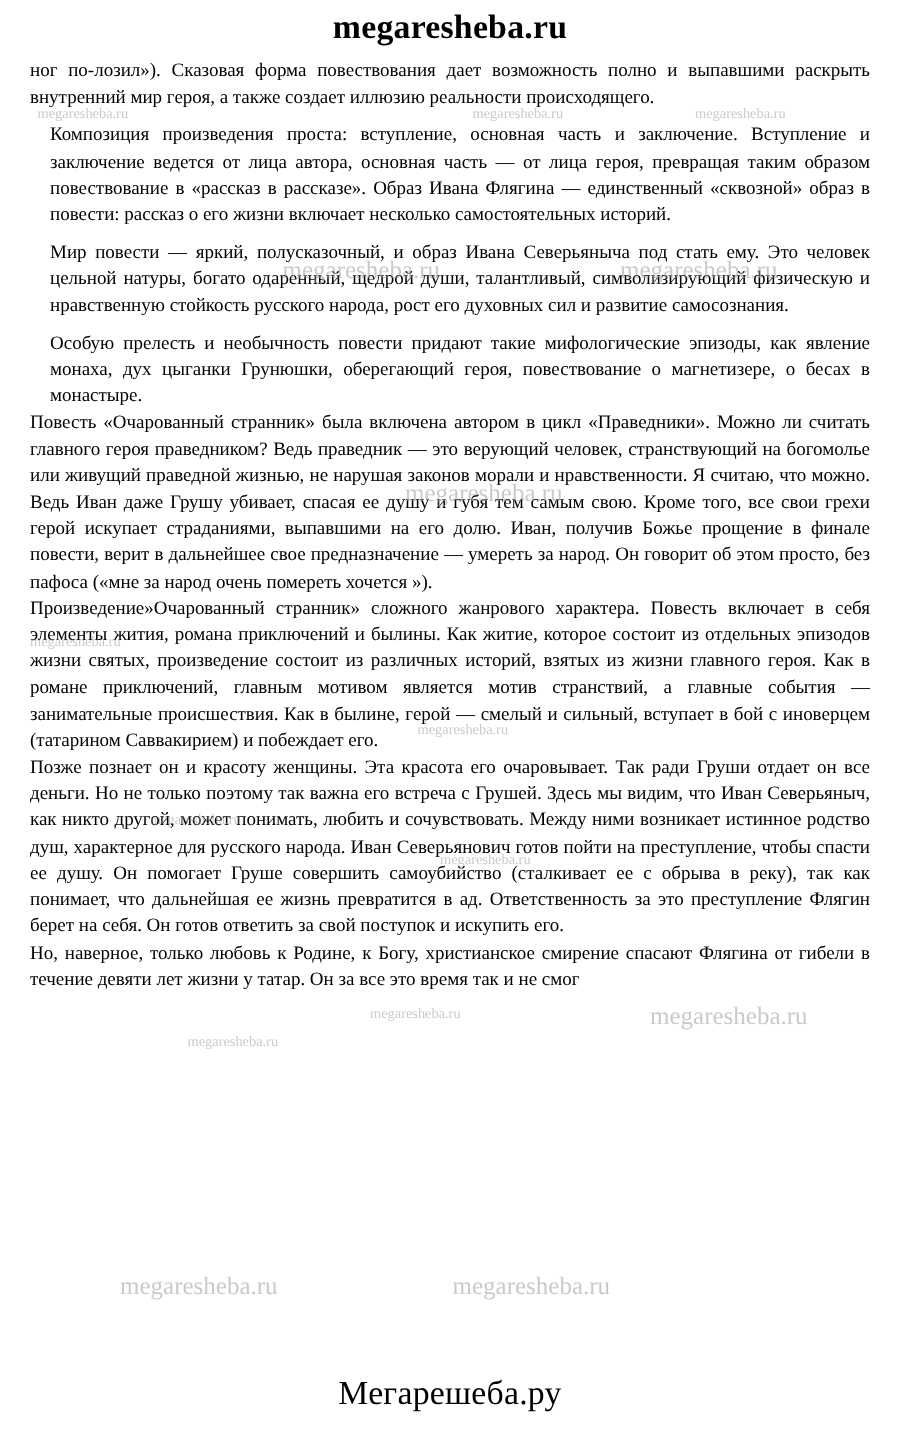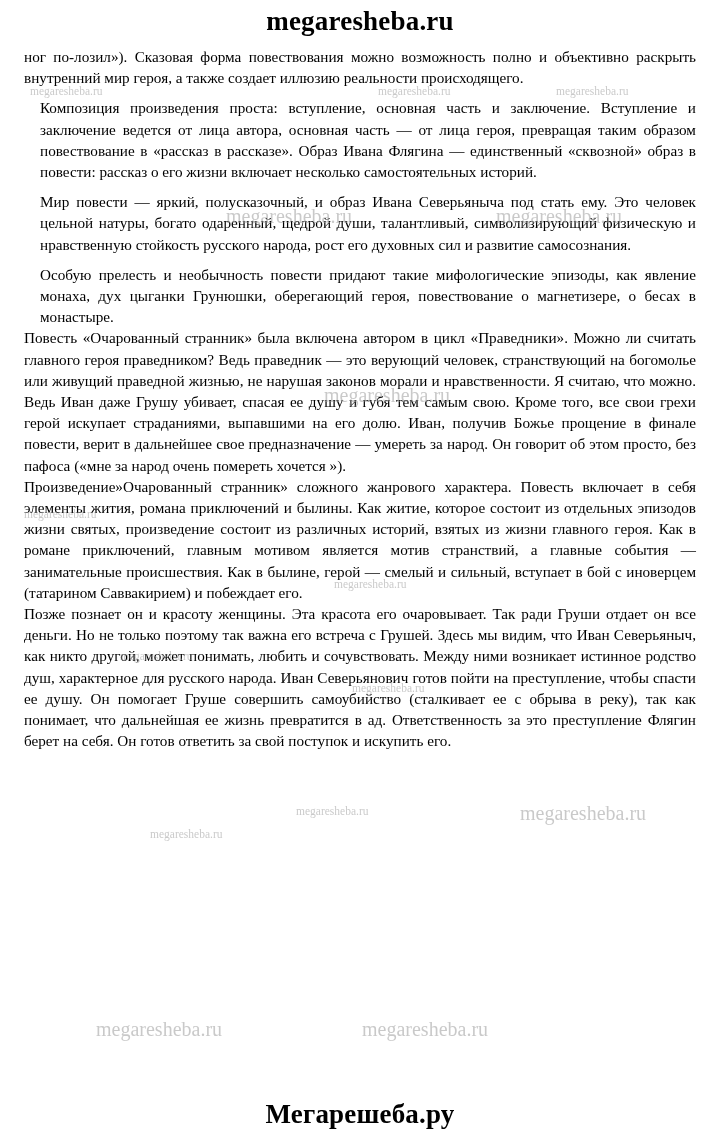--- a/index.html
+++ b/index.html
@@ -34,21 +34,21 @@
     letter-spacing: 0.2px;
   }
   .footer-brand {
     position: absolute;
     bottom: 14px;
     left: 0;
     width: 720px;
     text-align: center;
     font-family: "Liberation Serif", serif;
     font-size: 27px;
-    font-weight: bold;
+    font-weight: normal;
     color: #000000;
     letter-spacing: 0.2px;
   }
   .content {
     position: absolute;
     top: 46px;
     left: 24px;
     width: 672px;
     font-size: 15.2px;
     line-height: 21.2px;
@@ -79,27 +79,28 @@
   }
 </style>
 </head>
 <body>
 
 <div class="page">
 
   <div class="header-brand">megaresheba.ru</div>
 
   <div class="content">
-    <p>ног по-лозил»). Сказовая форма повествования можно возможность полно и объективно раскрыть внутренний мир героя, а также создает иллюзию реальности происходящего.</p>
+    <p>ног по-лозил»). Сказовая форма повествования дает возможность полно и выпавшими раскрыть внутренний мир героя, а также создает иллюзию реальности происходящего.</p>
     <p class="gap">Композиция произведения проста: вступление, основная часть и заключение. Вступление и заключение ведется от лица автора, основная часть — от лица героя, превращая таким образом повествование в «рассказ в рассказе». Образ Ивана Флягина — единственный «сквозной» образ в повести: рассказ о его жизни включает несколько самостоятельных историй.</p>
     <p class="gap">Мир повести — яркий, полусказочный, и образ Ивана Северьяныча под стать ему. Это человек цельной натуры, богато одаренный, щедрой души, талантливый, символизирующий физическую и нравственную стойкость русского народа, рост его духовных сил и развитие самосознания.</p>
     <p class="gap">Особую прелесть и необычность повести придают такие мифологические эпизоды, как явление монаха, дух цыганки Грунюшки, оберегающий героя, повествование о магнетизере, о бесах в монастыре.</p>
     <p>Повесть «Очарованный странник» была включена автором в цикл «Праведники». Можно ли считать главного героя праведником? Ведь праведник — это верующий человек, странствующий на богомолье или живущий праведной жизнью, не нарушая законов морали и нравственности. Я считаю, что можно. Ведь Иван даже Грушу убивает, спасая ее душу и губя тем самым свою. Кроме того, все свои грехи герой искупает страданиями, выпавшими на его долю. Иван, получив Божье прощение в финале повести, верит в дальнейшее свое предназначение — умереть за народ. Он говорит об этом просто, без пафоса («мне за народ очень помереть хочется »).</p>
     <p>Произведение»Очарованный странник» сложного жанрового характера. Повесть включает в себя элементы жития, романа приключений и былины. Как житие, которое состоит из отдельных эпизодов жизни святых, произведение состоит из различных историй, взятых из жизни главного героя. Как в романе приключений, главным мотивом является мотив странствий, а главные события — занимательные происшествия. Как в былине, герой — смелый и сильный, вступает в бой с иноверцем (татарином Саввакирием) и побеждает его.</p>
     <p>Позже познает он и красоту женщины. Эта красота его очаровывает. Так ради Груши отдает он все деньги. Но не только поэтому так важна его встреча с Грушей. Здесь мы видим, что Иван Северьяныч, как никто другой, может понимать, любить и сочувствовать. Между ними возникает истинное родство душ, характерное для русского народа. Иван Северьянович готов пойти на преступление, чтобы спасти ее душу. Он помогает Груше совершить самоубийство (сталкивает ее с обрыва в реку), так как понимает, что дальнейшая ее жизнь превратится в ад. Ответственность за это преступление Флягин берет на себя. Он готов ответить за свой поступок и искупить его.</p>
+    <p>Но, наверное, только любовь к Родине, к Богу, христианское смирение спасают Флягина от гибели в течение девяти лет жизни у татар. Он за все это время так и не смог</p>
   </div>
 
   <div id="watermark-layer">
       <div class="wm small" style="left: 30px; top: 85px;">megaresheba.ru</div>
       <div class="wm small" style="left: 378px; top: 85px;">megaresheba.ru</div>
       <div class="wm small" style="left: 556px; top: 85px;">megaresheba.ru</div>
       <div class="wm big" style="left: 226px; top: 205px;">megaresheba.ru</div>
       <div class="wm big" style="left: 496px; top: 205px;">megaresheba.ru</div>
       <div class="wm big" style="left: 324px; top: 384px;">megaresheba.ru</div>
       <div class="wm small" style="left: 24px; top: 508px;">megaresheba.ru</div>

